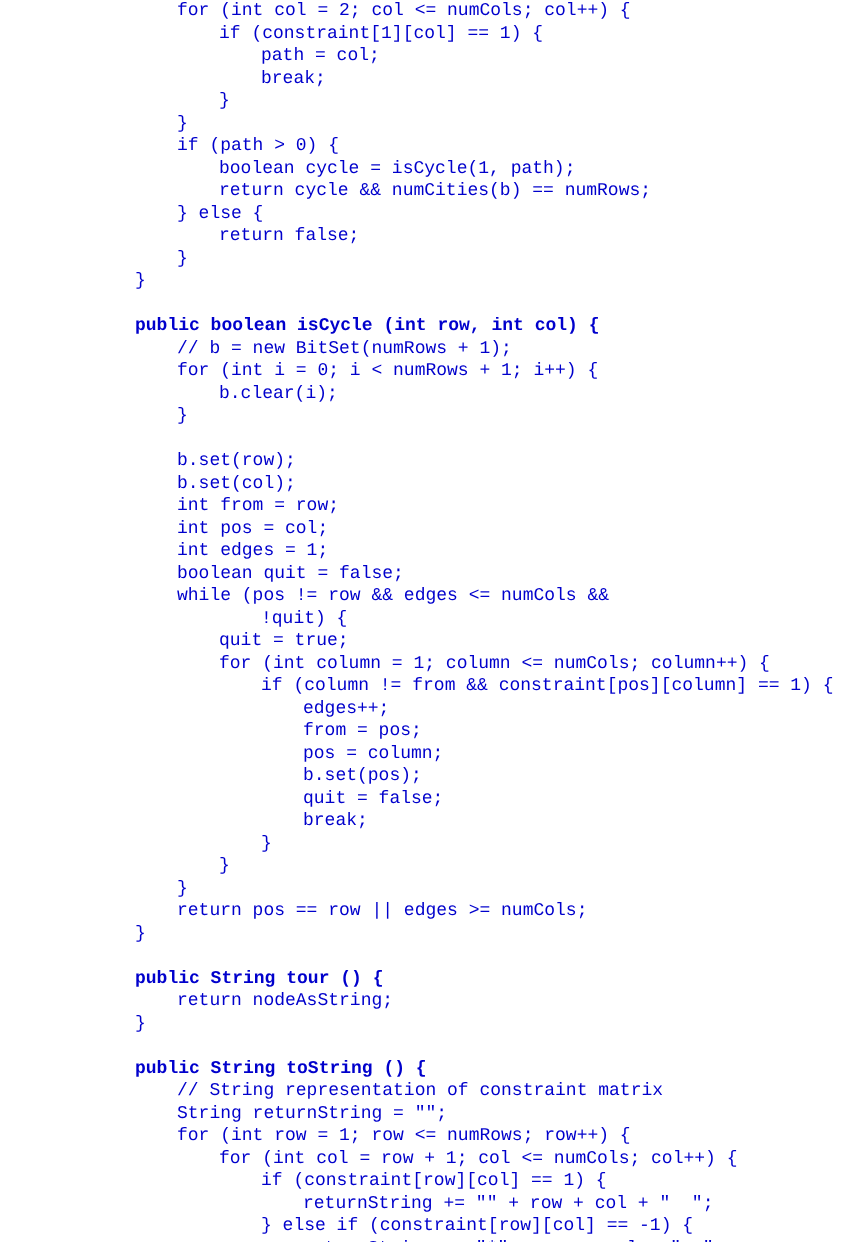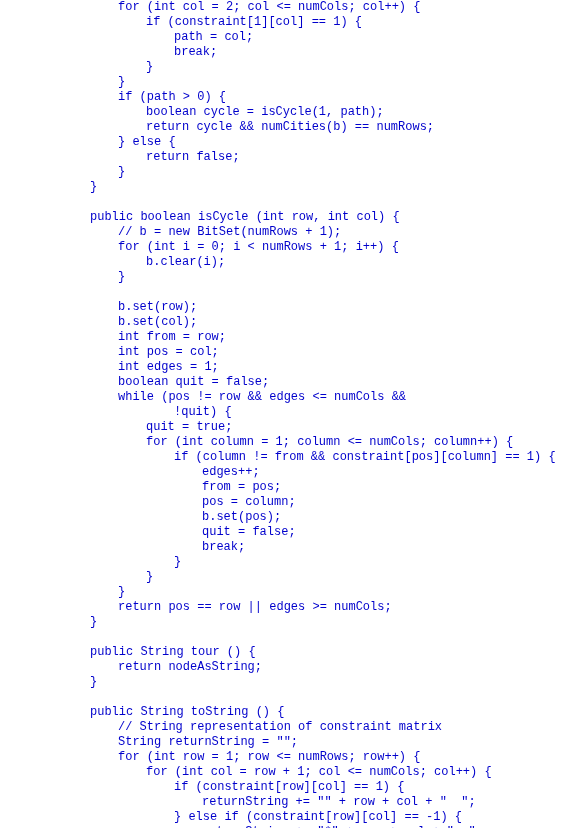--- a/index.html
+++ b/index.html
@@ -10,18 +10,18 @@
     font-size: 12px;
     line-height: 15px;
     color: #0000cc;
     width: 561px;
   }
   .code {
     white-space: pre;
     padding-left: 0;
   }
   .line { display: block; }
-  .bold { font-weight: normal; }
+  .bold { font-weight: bold; }
 </style>
 </head>
 <body>
 
 <div class="code" id="code"><span class="line" style="padding-left: 118px;">for (int col = 2; col &lt;= numCols; col++) {</span><span class="line" style="padding-left: 146px;">if (constraint[1][col] == 1) {</span><span class="line" style="padding-left: 174px;">path = col;</span><span class="line" style="padding-left: 174px;">break;</span><span class="line" style="padding-left: 146px;">}</span><span class="line" style="padding-left: 118px;">}</span><span class="line" style="padding-left: 118px;">if (path &gt; 0) {</span><span class="line" style="padding-left: 146px;">boolean cycle = isCycle(1, path);</span><span class="line" style="padding-left: 146px;">return cycle &amp;&amp; numCities(b) == numRows;</span><span class="line" style="padding-left: 118px;">} else {</span><span class="line" style="padding-left: 146px;">return false;</span><span class="line" style="padding-left: 118px;">}</span><span class="line" style="padding-left: 90px;">}</span><span class="line" style="padding-left: 62px;">&nbsp;</span><span class="line bold" style="padding-left: 90px;">public boolean isCycle (int row, int col) {</span><span class="line" style="padding-left: 118px;">// b = new BitSet(numRows + 1);</span><span class="line" style="padding-left: 118px;">for (int i = 0; i &lt; numRows + 1; i++) {</span><span class="line" style="padding-left: 146px;">b.clear(i);</span><span class="line" style="padding-left: 118px;">}</span><span class="line" style="padding-left: 62px;">&nbsp;</span><span class="line" style="padding-left: 118px;">b.set(row);</span><span class="line" style="padding-left: 118px;">b.set(col);</span><span class="line" style="padding-left: 118px;">int from = row;</span><span class="line" style="padding-left: 118px;">int pos = col;</span><span class="line" style="padding-left: 118px;">int edges = 1;</span><span class="line" style="padding-left: 118px;">boolean quit = false;</span><span class="line" style="padding-left: 118px;">while (pos != row &amp;&amp; edges &lt;= numCols &amp;&amp;</span><span class="line" style="padding-left: 174px;">!quit) {</span><span class="line" style="padding-left: 146px;">quit = true;</span><span class="line" style="padding-left: 146px;">for (int column = 1; column &lt;= numCols; column++) {</span><span class="line" style="padding-left: 174px;">if (column != from &amp;&amp; constraint[pos][column] == 1) {</span><span class="line" style="padding-left: 202px;">edges++;</span><span class="line" style="padding-left: 202px;">from = pos;</span><span class="line" style="padding-left: 202px;">pos = column;</span><span class="line" style="padding-left: 202px;">b.set(pos);</span><span class="line" style="padding-left: 202px;">quit = false;</span><span class="line" style="padding-left: 202px;">break;</span><span class="line" style="padding-left: 174px;">}</span><span class="line" style="padding-left: 146px;">}</span><span class="line" style="padding-left: 118px;">}</span><span class="line" style="padding-left: 118px;">return pos == row || edges &gt;= numCols;</span><span class="line" style="padding-left: 90px;">}</span><span class="line" style="padding-left: 62px;">&nbsp;</span><span class="line bold" style="padding-left: 90px;">public String tour () {</span><span class="line" style="padding-left: 118px;">return nodeAsString;</span><span class="line" style="padding-left: 90px;">}</span><span class="line" style="padding-left: 62px;">&nbsp;</span><span class="line bold" style="padding-left: 90px;">public String toString () {</span><span class="line" style="padding-left: 118px;">// String representation of constraint matrix</span><span class="line" style="padding-left: 118px;">String returnString = "";</span><span class="line" style="padding-left: 118px;">for (int row = 1; row &lt;= numRows; row++) {</span><span class="line" style="padding-left: 146px;">for (int col = row + 1; col &lt;= numCols; col++) {</span><span class="line" style="padding-left: 174px;">if (constraint[row][col] == 1) {</span><span class="line" style="padding-left: 202px;">returnString += "" + row + col + "  ";</span><span class="line" style="padding-left: 174px;">} else if (constraint[row][col] == -1) {</span><span class="line" style="padding-left: 202px;">returnString += "*" + row + col + "  ";</span></div>
 
 </body></html>

